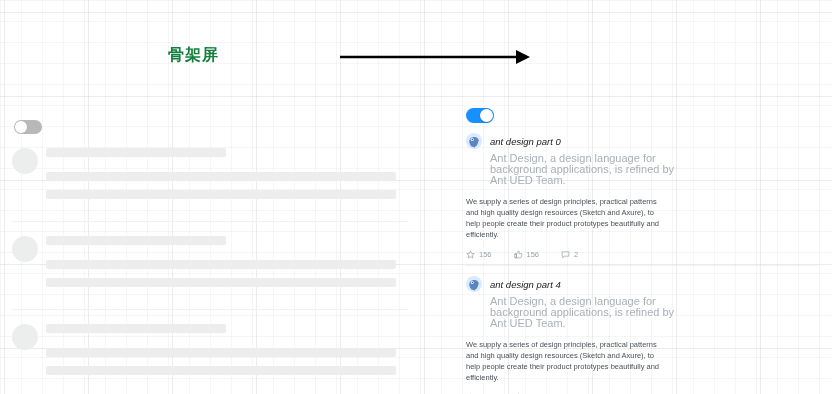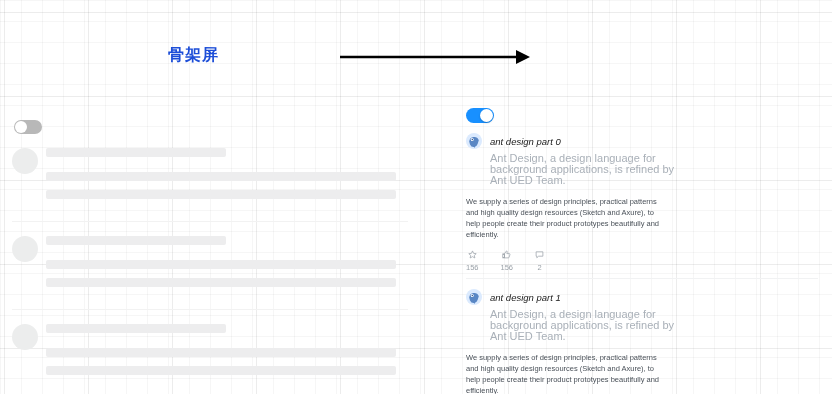--- a/index.html
+++ b/index.html
@@ -42,21 +42,21 @@
     z-index: 1;
   }
 
   
   #header-row { position: absolute; top: 0; left: 0; width: 832px; height: 96px; }
 
   .header-label {
     position: absolute;
     font-size: 16px;
     font-weight: bold;
-    color: #1d4ed8;
+    color: #15803d;
     letter-spacing: 1px;
     white-space: nowrap;
   }
   #label-skeleton { left: 168px; top: 45px; }
   #label-real     { left: 620px; top: 45px; }
 
   #transition-arrow {
     position: absolute;
     left: 340px;
     top: 47px;
@@ -189,21 +189,20 @@
     gap: 22px;
     margin-top: 10px;
     color: #9aa1a8;
     font-size: 7.5px;
     align-items: center;
   }
   .action {
     display: flex;
     align-items: center;
     gap: 4px;
-    flex-direction: column;
   }
   .action svg { display: block; }
 </style>
 </head>
 <body>
 
 <div id="grid-bg"></div>
 
 <div id="stage">
 
@@ -308,21 +307,21 @@
         <div class="card-head">
           <span class="avatar">
             <svg viewBox="0 0 16 16">
               <circle cx="8" cy="8" r="8" fill="#dbeafe"></circle>
               <path d="M3.2 8.5 A5 5 0 0 1 12.8 7.2 L11.6 11 A4 4 0 0 1 4 11.4 Z" fill="#5a87c4"></path>
               <circle cx="6.2" cy="6.4" r="1.5" fill="#ffffff"></circle>
               <circle cx="6.3" cy="6.5" r="0.7" fill="#2c4f86"></circle>
               <path d="M7.5 12.5 L8.5 15.2 L9.4 12.6 Z" fill="#5a87c4"></path>
             </svg>
           </span>
-          <span class="card-title">ant design part 1</span>
+          <span class="card-title">ant design part 4</span>
         </div>
 
         <div class="card-desc">Ant Design, a design language for background applications, is refined by Ant UED Team.</div>
 
         <div class="card-body">We supply a series of design principles, practical patterns and high quality design resources (Sketch and Axure), to help people create their product prototypes beautifully and efficiently.</div>
 
         <div class="card-actions">
           <span class="action">
             <svg width="9" height="9" viewBox="0 0 16 16">
               <path d="M8 1.6 L10 6 L14.6 6.5 L11.2 9.6 L12.2 14.2 L8 11.8 L3.8 14.2 L4.8 9.6 L1.4 6.5 L6 6 Z" fill="none" stroke="#9aa1a8" stroke-width="1.3" stroke-linejoin="round"></path>

